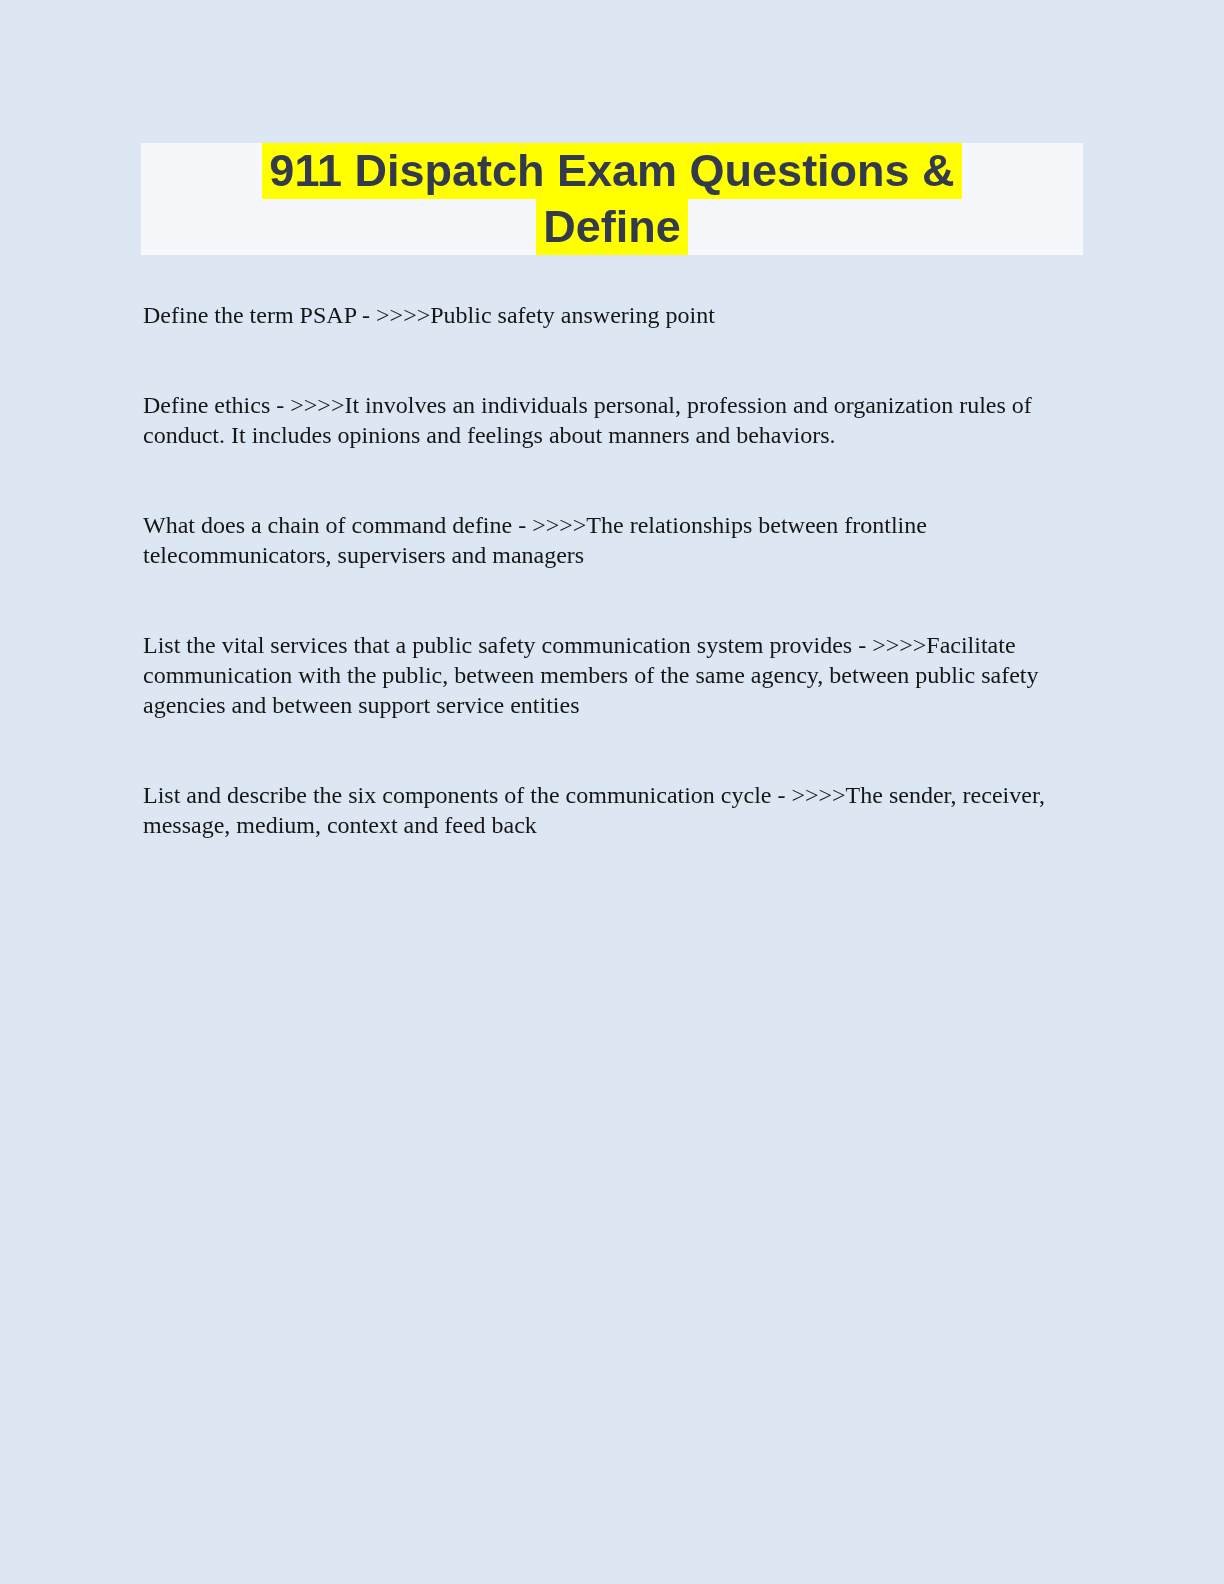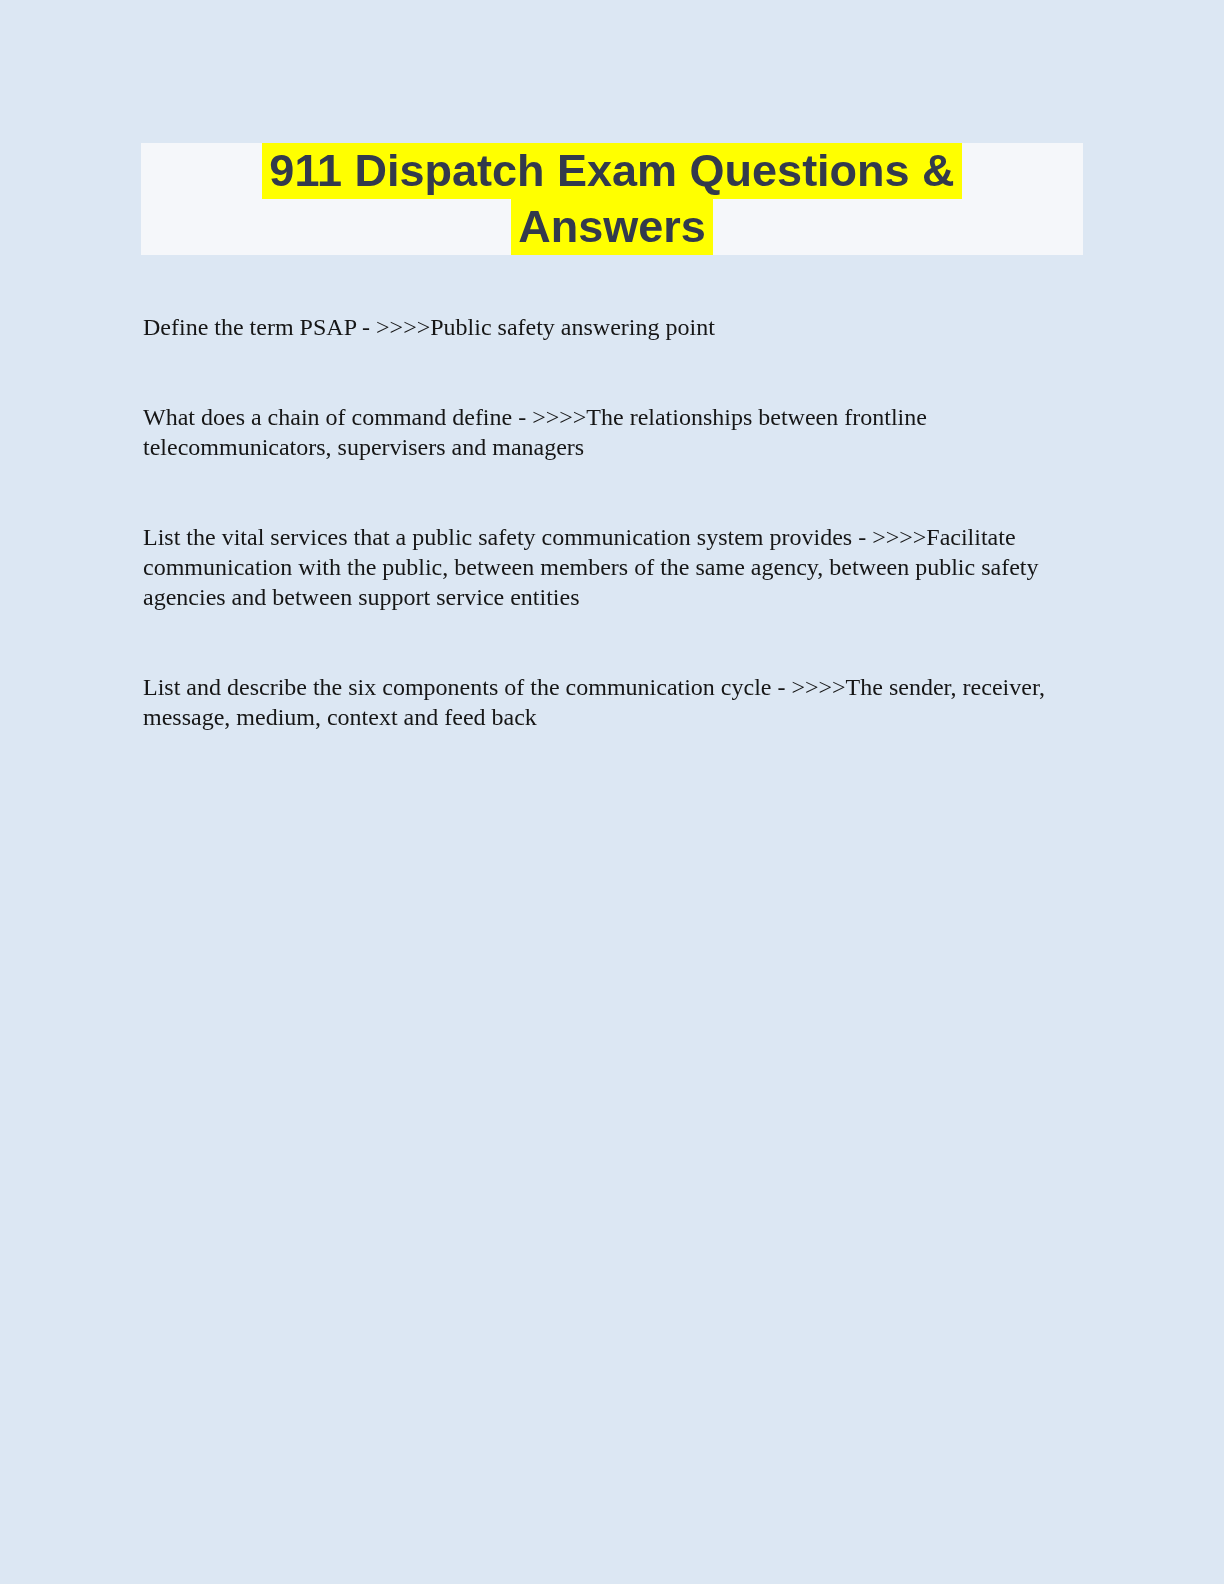--- a/index.html
+++ b/index.html
@@ -35,42 +35,43 @@
     color: #333a4c;
     text-align: center;
   }
   .title .hl {
     background: #ffff00;
     padding: 0 7px;
   }
   .content {
     position: absolute;
     left: 143px;
-    top: 312px;
+    top: 300px;
     width: 930px;
     font-size: 24px;
     line-height: 30px;
     color: #161616;
   }
   .content p {
     margin: 0 0 60px 0;
   }
 </style>
 </head>
 <body>
 
 <div class="page">
 
   <div class="header-box">
     <h1 class="title">
       <span class="hl">911 Dispatch Exam Questions &amp;</span>
-      <span class="hl">Answers</span>
+      <span class="hl">Define</span>
     </h1>
   </div>
 
   <div class="content">
       <p>Define the term PSAP - &gt;&gt;&gt;&gt;Public safety answering point</p>
+      <p>Define ethics - &gt;&gt;&gt;&gt;It involves an individuals personal, profession and organization rules of conduct. It includes opinions and feelings about manners and behaviors.</p>
       <p>What does a chain of command define - &gt;&gt;&gt;&gt;The relationships between frontline telecommunicators, supervisers and managers</p>
       <p>List the vital services that a public safety communication system provides - &gt;&gt;&gt;&gt;Facilitate communication with the public, between members of the same agency, between public safety agencies and between support service entities</p>
       <p>List and describe the six components of the communication cycle - &gt;&gt;&gt;&gt;The sender, receiver, message, medium, context and feed back</p>
     </div>
 
 </div>
 
 </body></html>

